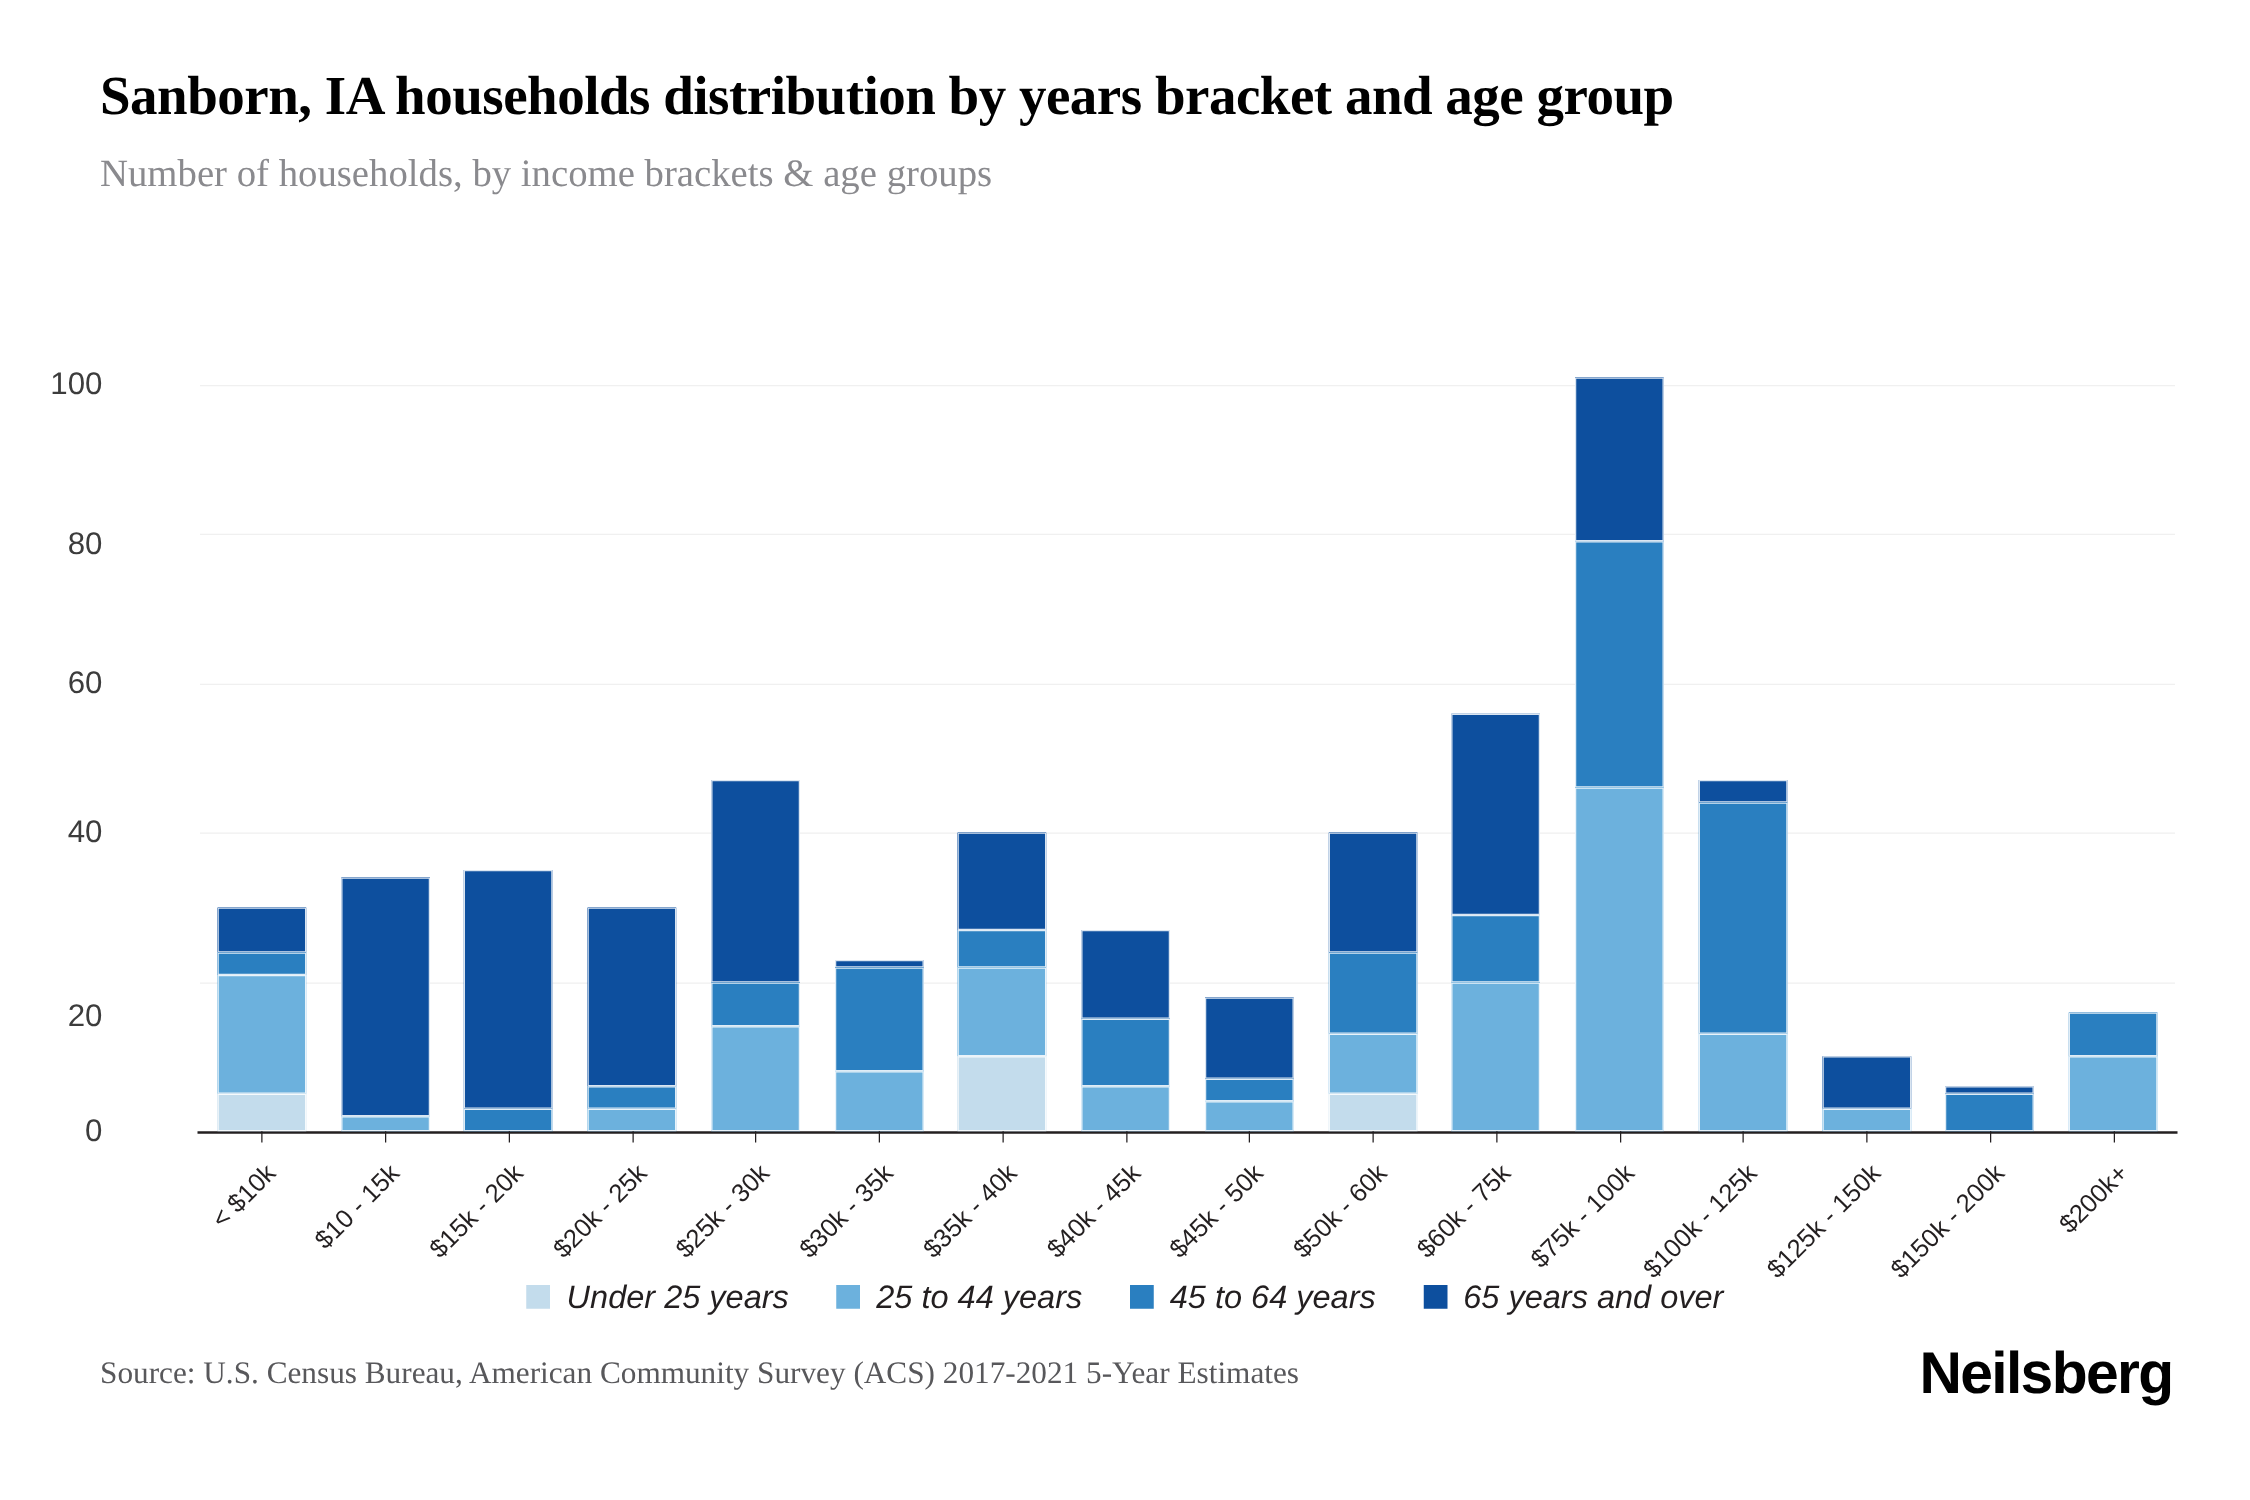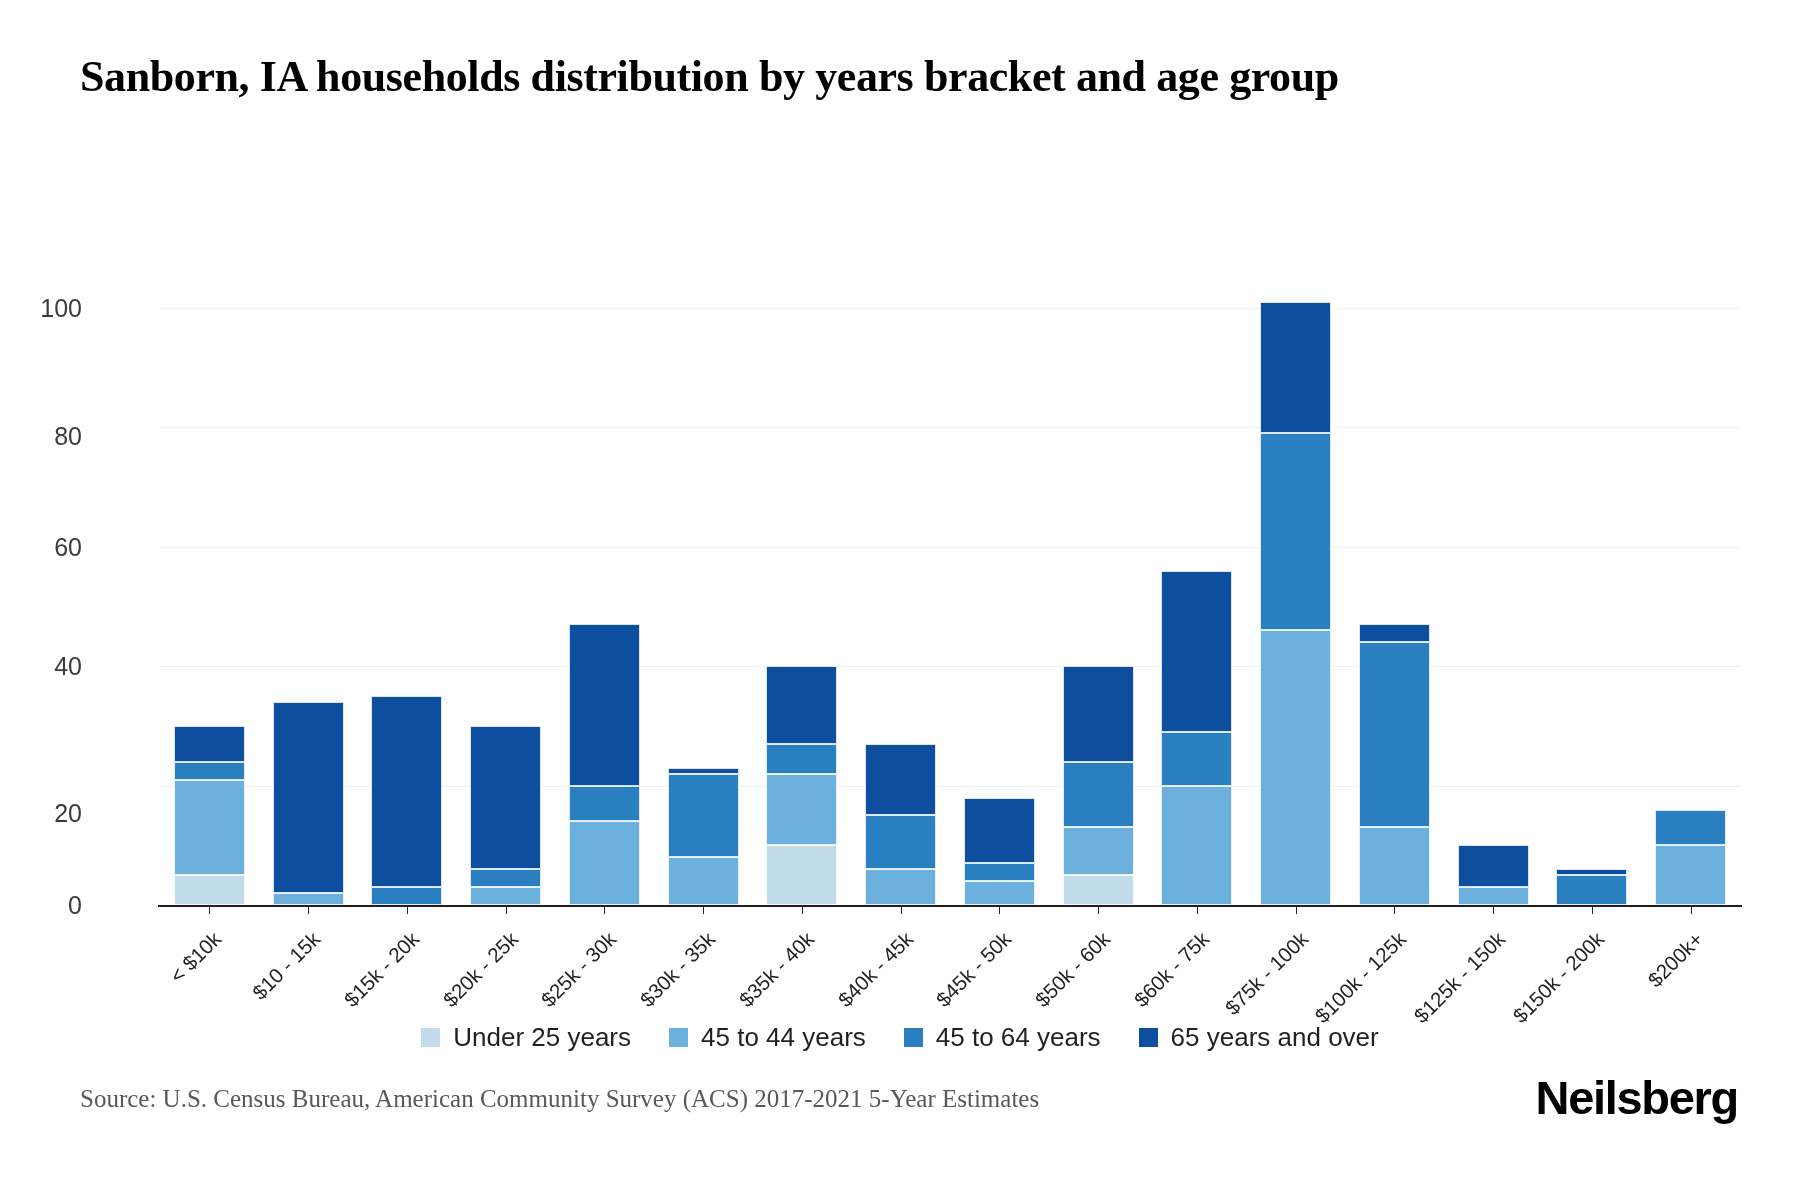--- a/index.html
+++ b/index.html
@@ -115,21 +115,21 @@
     position: absolute;
     left: 0; top: 1022px;
     width: 1800px;
     display: flex;
     justify-content: center;
     align-items: center;
     gap: 38px;
   }
   .legend-item { display: flex; align-items: center; gap: 13px; }
   .legend-swatch { width: 19px; height: 19px; display: block; }
-  .legend-label { font-size: 26px; color: #231f20; white-space: nowrap; }
+  .legend-label { font-size: 26px; color: #231f20; white-space: nowrap; font-style: italic; }
 
   
   #source {
     position: absolute;
     left: 80px; top: 1085px;
     font-size: 25px;
     color: #58585b;
     white-space: nowrap;
     font-family: Liberation Serif, serif;
   }
@@ -141,20 +141,21 @@
     color: #000000;
     letter-spacing: -1.3px;
     text-align: center;
   }
 </style>
 </head>
 <body>
 
 <div id="header">
   <h1 id="chart-title">Sanborn, IA households distribution by years bracket and age group</h1>
+  <p id="chart-subtitle">Number of households, by income brackets &amp; age groups</p>
 </div>
 
 <div id="plot-wrap">
   <div id="plot-area">
     <div id="gridlines">
         <div class="axis-base" style="top: 597px;"></div>
         <div class="gridline" style="top: 477.6px; background: rgb(240, 240, 240);"></div>
         <div class="gridline" style="top: 358.2px; background: rgb(240, 240, 240);"></div>
         <div class="gridline" style="top: 238.8px; background: rgb(240, 240, 240);"></div>
         <div class="gridline" style="top: 119.4px; background: rgb(240, 240, 240);"></div>
@@ -349,21 +350,21 @@
     </div>
 </div>
 
 <div id="legend">
     <div class="legend-item">
       <span class="legend-swatch" style="background: rgb(195, 220, 236);"></span>
       <span class="legend-label">Under 25 years</span>
     </div>
     <div class="legend-item">
       <span class="legend-swatch" style="background: rgb(108, 177, 221);"></span>
-      <span class="legend-label">45 to 44 years</span>
+      <span class="legend-label">25 to 44 years</span>
     </div>
     <div class="legend-item">
       <span class="legend-swatch" style="background: rgb(42, 127, 192);"></span>
       <span class="legend-label">45 to 64 years</span>
     </div>
     <div class="legend-item">
       <span class="legend-swatch" style="background: rgb(13, 79, 158);"></span>
       <span class="legend-label">65 years and over</span>
     </div>
   </div>

